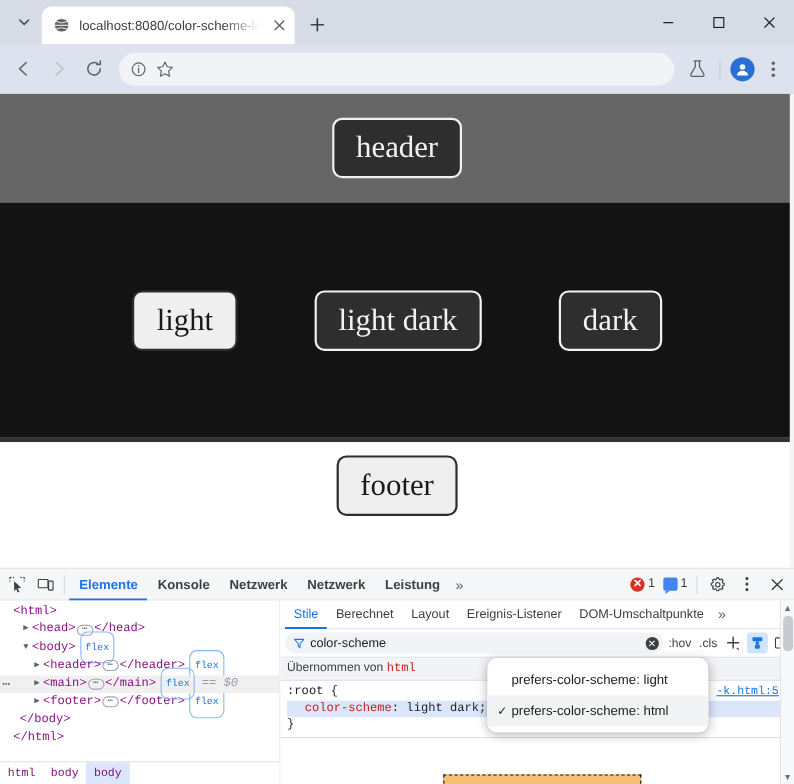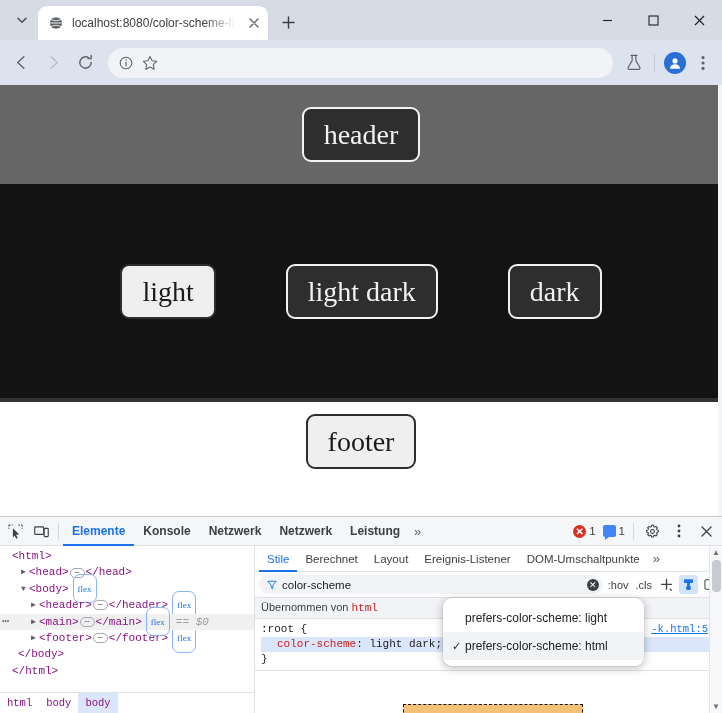--- a/index.html
+++ b/index.html
@@ -307,21 +307,21 @@
   }
   .flex-badge {
     display: inline-flex;
     align-items: center; justify-content: center;
     height: 29px;
     padding: 0 4px;
     border: 1px solid #8ab4f8;
     border-radius: 7px;
     color: #1a73e8;
     font-size: 9px;
-    font-family: Liberation Serif, serif;
+    font-family: Liberation Mono, monospace;
     margin-left: 4px;
   }
   .dollar-zero { color: #9aa0a6; font-style: italic; margin-left: 6px; }
   .breadcrumb {
     height: 21px;
     border-top: 1px solid #dfe1e5;
     background: #fff;
     display: flex;
     align-items: center;
     font-family: "Liberation Mono", monospace;

